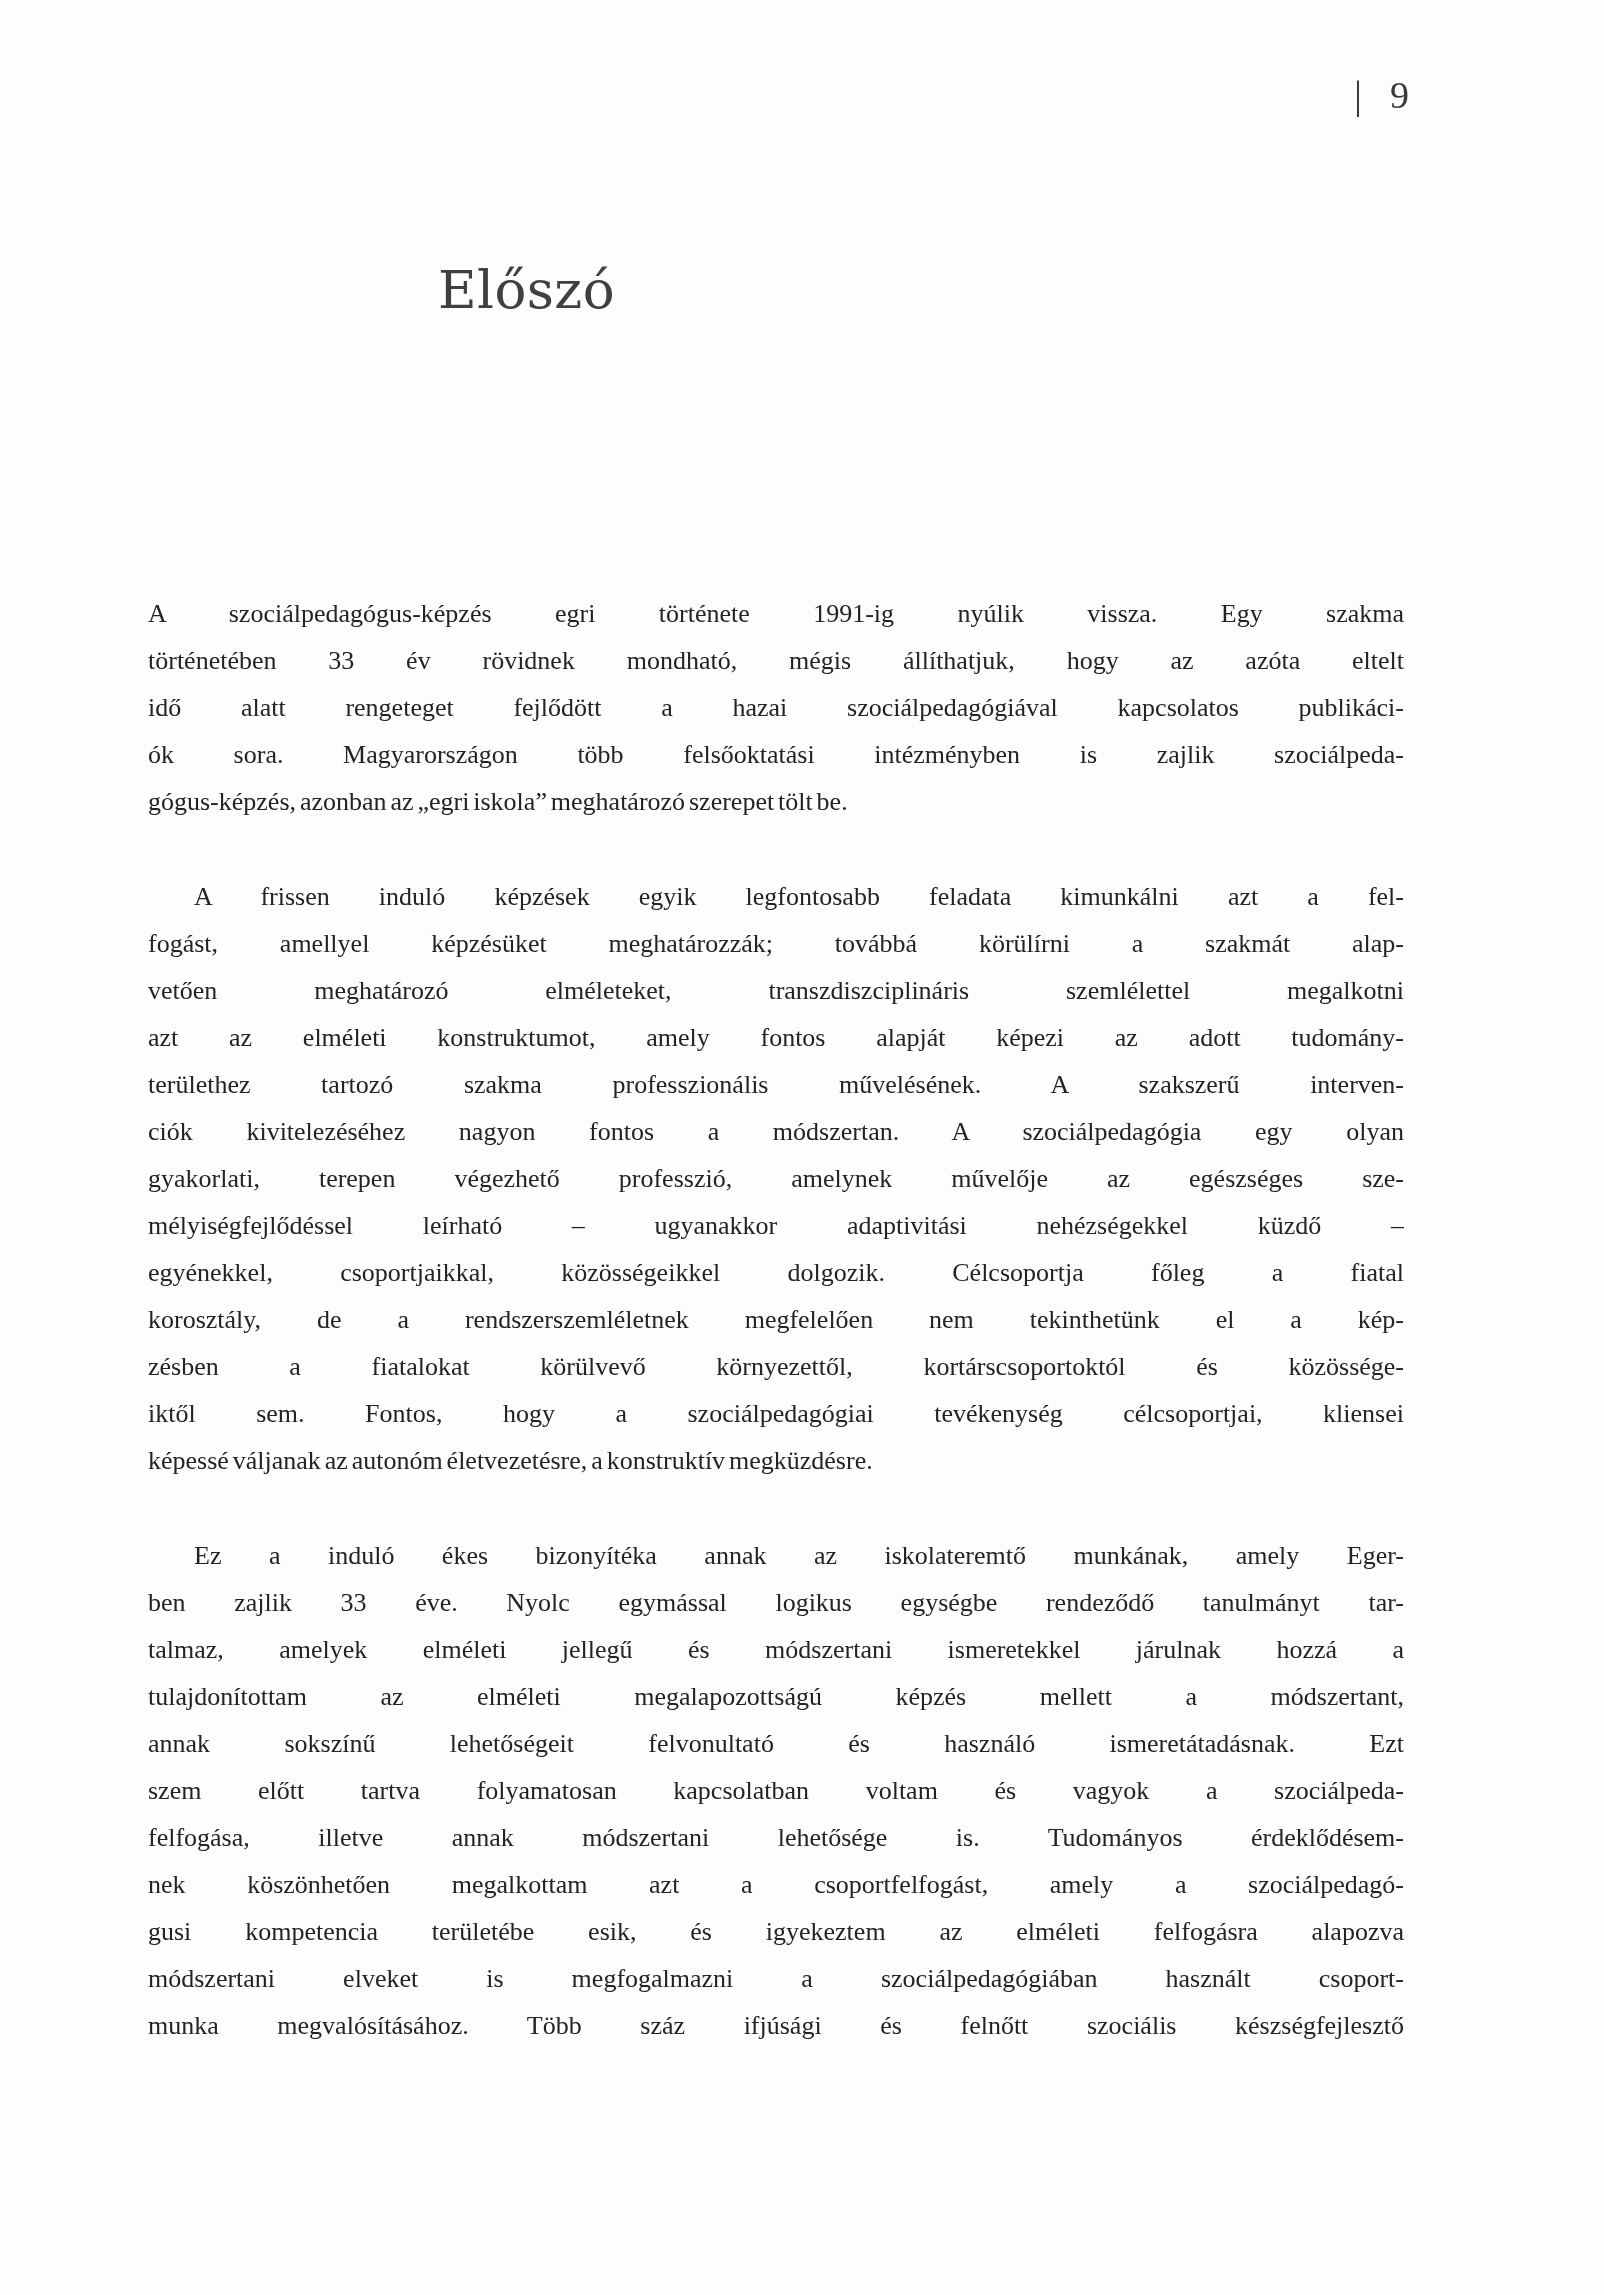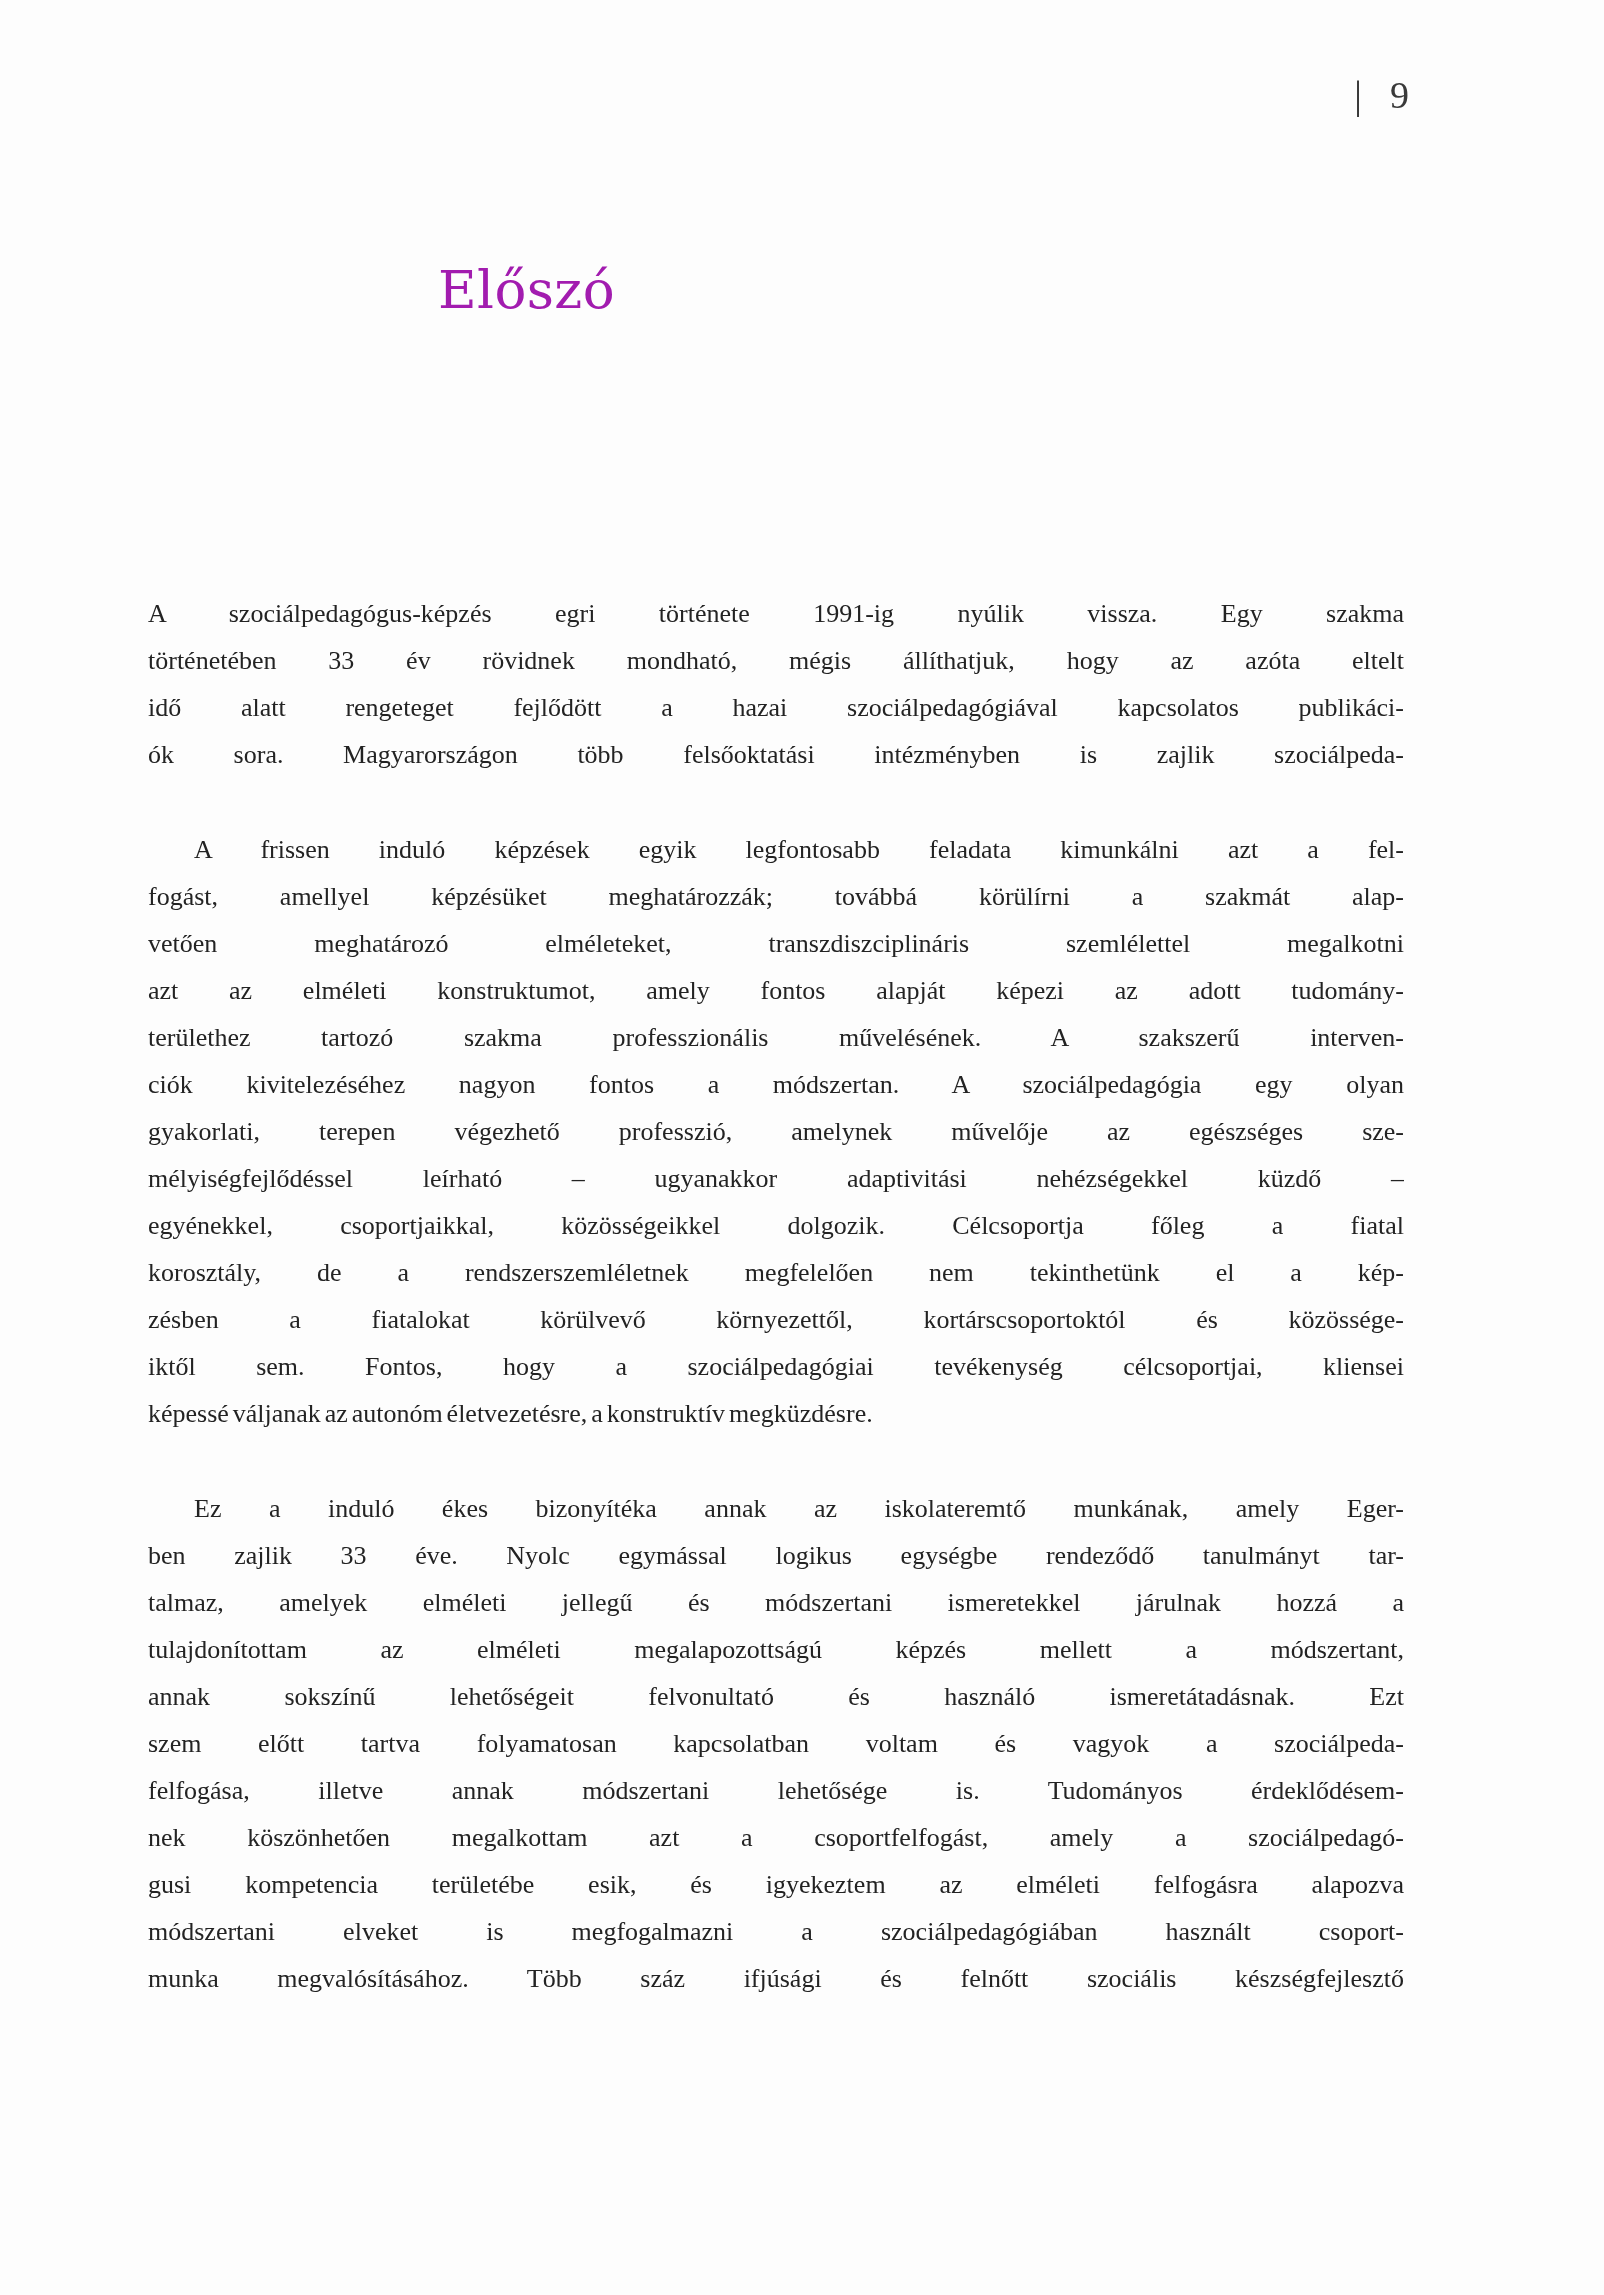--- a/index.html
+++ b/index.html
@@ -42,21 +42,21 @@
   
   .title {
     position: absolute;
     left: 438px;
     top: 263px;
     font-family: "DejaVu Serif", "Liberation Serif", serif;
     font-weight: 400;
     font-size: 53px;
     line-height: 53px;
     letter-spacing: 0.4px;
-    color: #a21caf;
+    color: #404040;
   }
   
   .textblock {
     position: absolute;
     left: 148px;
     top: 590px;
     width: 1256px;
     font-size: 26px;
     line-height: 47px;
     word-spacing: -2.6px;
@@ -85,20 +85,21 @@
   </header>
 
   <h1 class="title">Előszó</h1>
 
   <main class="textblock">
       <div>
         <div class="line">A szociálpedagógus-képzés egri története 1991-ig nyúlik vissza. Egy szakma</div>
         <div class="line">történetében 33 év rövidnek mondható, mégis állíthatjuk, hogy az azóta eltelt</div>
         <div class="line">idő alatt rengeteget fejlődött a hazai szociálpedagógiával kapcsolatos publikáci-</div>
         <div class="line">ók sora. Magyarországon több felsőoktatási intézményben is zajlik szociálpeda-</div>
+        <div class="line last-left">gógus-képzés, azonban az „egri iskola” meghatározó szerepet tölt be.</div>
       </div>
       <div>
         <div class="line indent">A frissen induló képzések egyik legfontosabb feladata kimunkálni azt a fel-</div>
         <div class="line">fogást, amellyel képzésüket meghatározzák; továbbá körülírni a szakmát alap-</div>
         <div class="line">vetően meghatározó elméleteket, transzdiszciplináris szemlélettel megalkotni</div>
         <div class="line">azt az elméleti konstruktumot, amely fontos alapját képezi az adott tudomány-</div>
         <div class="line">területhez tartozó szakma professzionális művelésének. A szakszerű interven-</div>
         <div class="line">ciók kivitelezéséhez nagyon fontos a módszertan. A szociálpedagógia egy olyan</div>
         <div class="line">gyakorlati, terepen végezhető professzió, amelynek művelője az egészséges sze-</div>
         <div class="line">mélyiségfejlődéssel leírható – ugyanakkor adaptivitási nehézségekkel küzdő –</div>

